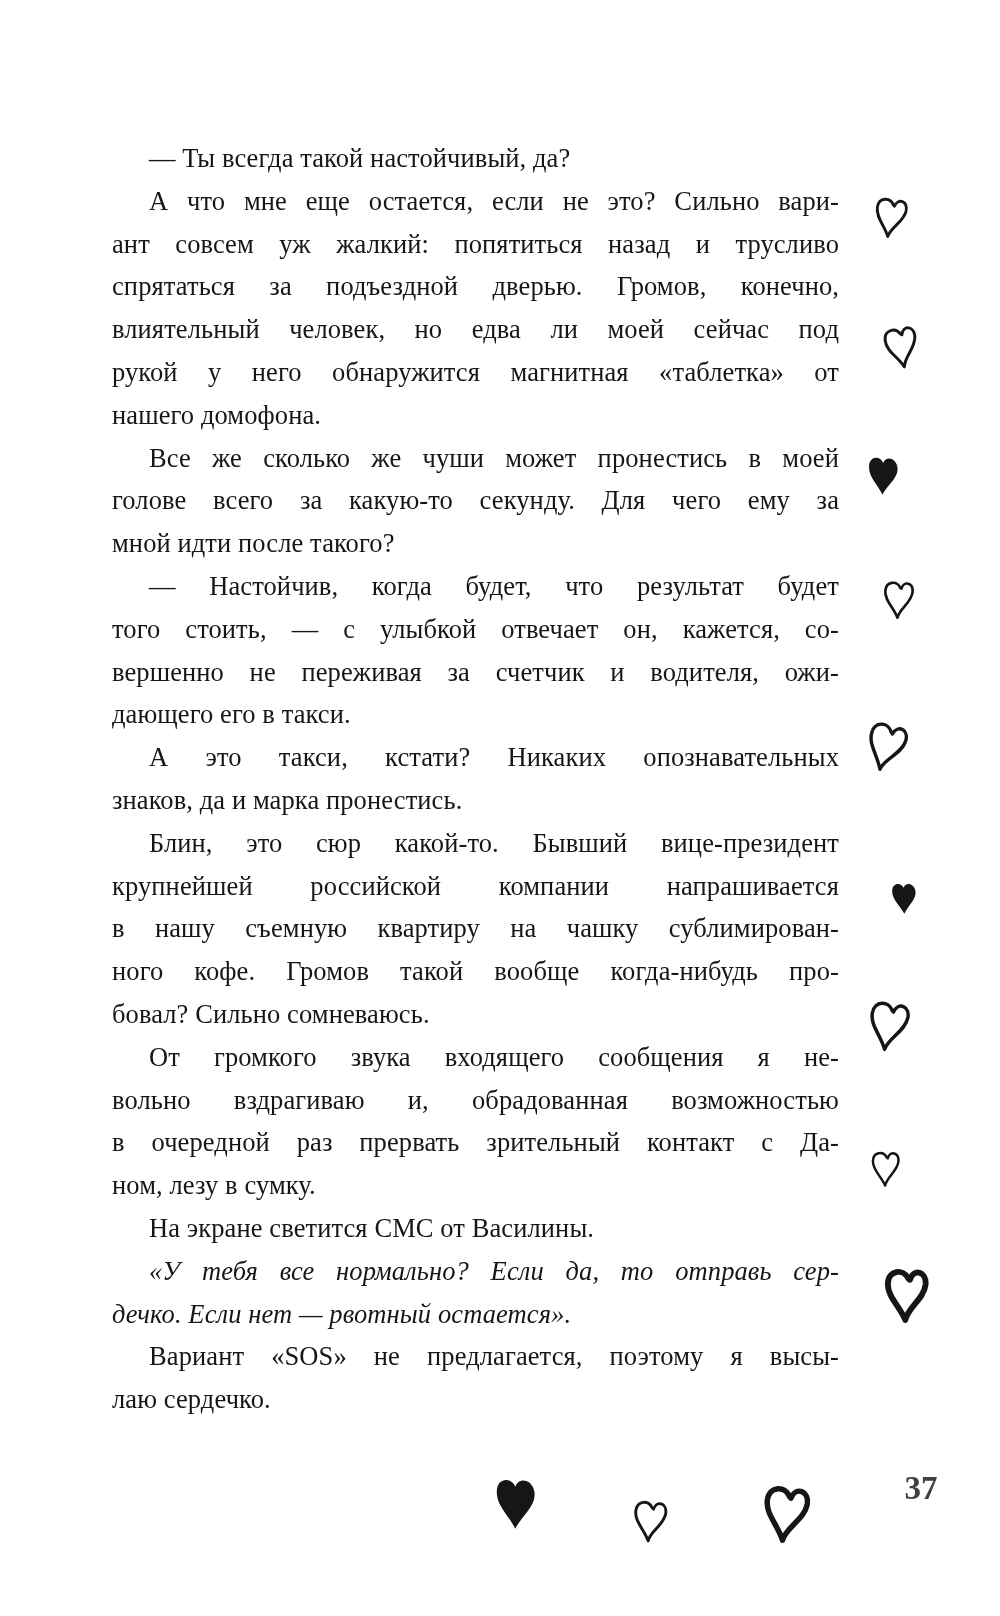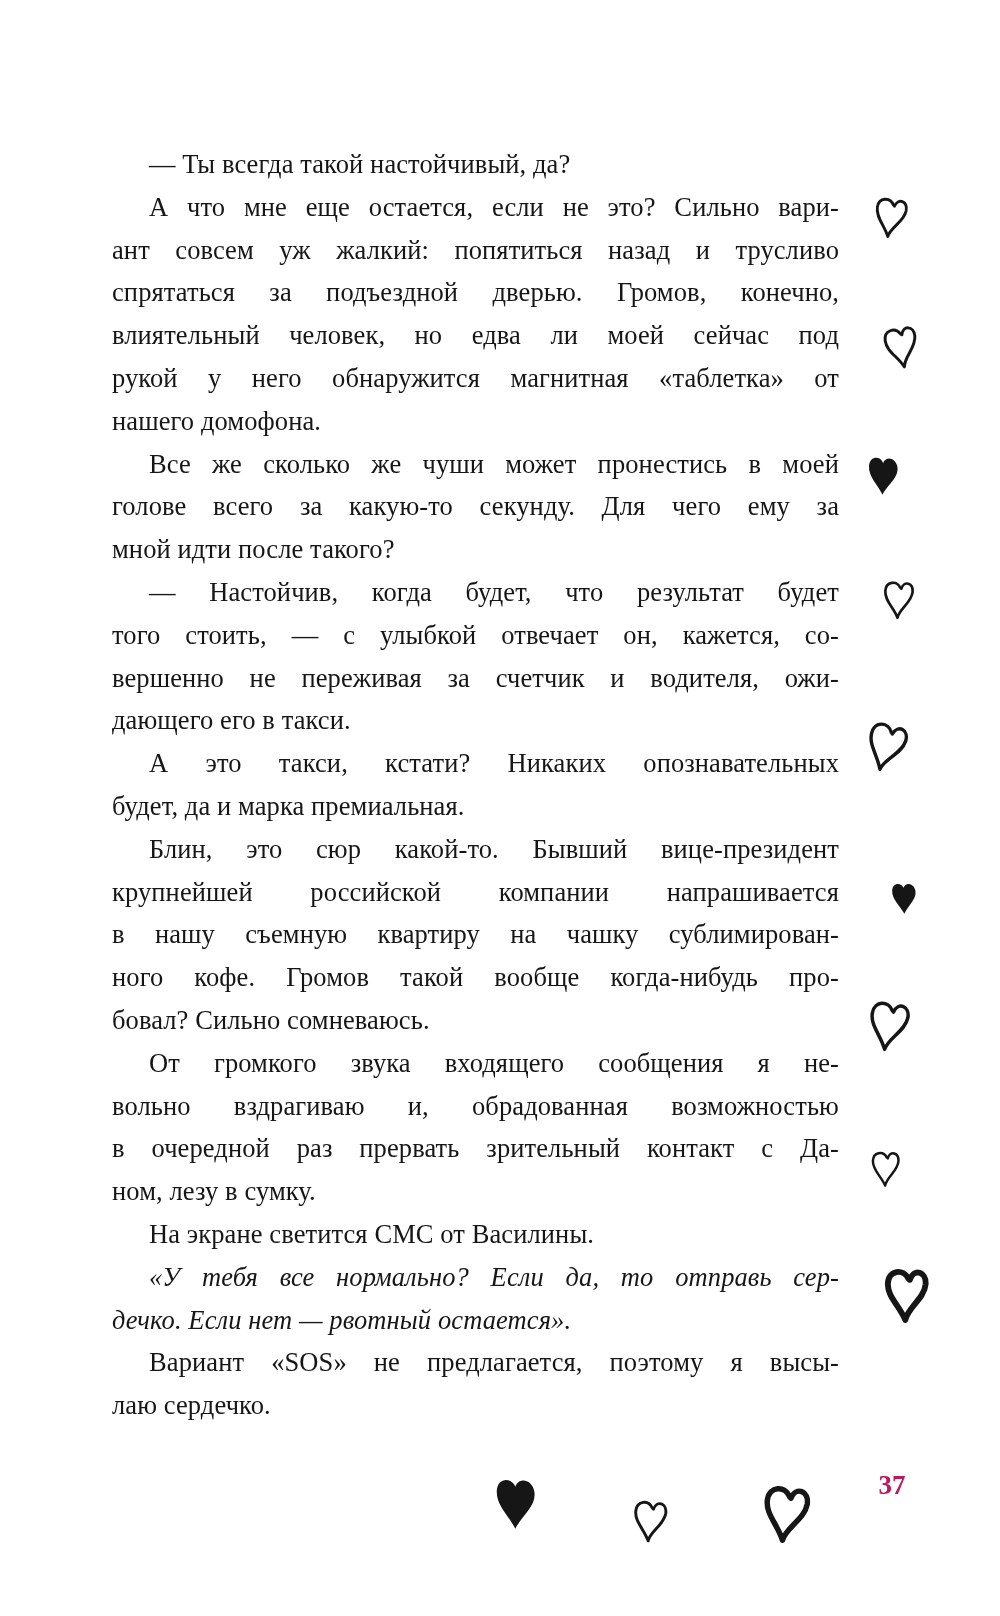--- a/index.html
+++ b/index.html
@@ -9,21 +9,21 @@
     font-family: "Liberation Serif", "DejaVu Serif", serif;
   }
   .page {
     position: relative;
     width: 1000px; height: 1616px;
     background: #ffffff;
     overflow: hidden;
   }
   .text-block {
     position: absolute;
-    left: 112px; top: 143px; width: 727px;
+    left: 112px; top: 137px; width: 727px;
     font-size: 26.5px;
     line-height: 42.8px;
     color: #161616;
     letter-spacing: 0.1px;
   }
   .para { margin: 0; }
   .para.italic { font-style: italic; }
   .line {
     text-align: justify;
     text-align-last: justify;
@@ -32,24 +32,24 @@
   }
   .line.first { text-indent: 37px; }
   .line.last { text-align-last: left; }
   .hearts-layer { position: absolute; left: 0; top: 0; width: 100%; height: 100%; }
   .heart {
     position: absolute;
     display: block;
   }
   .page-number {
     position: absolute;
-    left: 868px; top: 1470px; width: 48px;
-    font-size: 27px;
+    left: 897px; top: 1470px; width: 48px;
+    font-size: 33px;
     font-weight: bold;
-    color: #be185d;
+    color: #404040;
     text-align: center;
   }
 </style>
 </head>
 <body>
 
 <div class="page">
   <div class="text-block">
       <div class="para">
         <div class="line first last">— Ты всегда такой настойчивый, да?</div>
@@ -68,21 +68,21 @@
         <div class="line last">мной идти после такого?</div>
       </div>
       <div class="para">
         <div class="line first">— Настойчив, когда будет, что результат будет</div>
         <div class="line">того стоить, — с улыбкой отвечает он, кажется, со-</div>
         <div class="line">вершенно не переживая за счетчик и водителя, ожи-</div>
         <div class="line last">дающего его в такси.</div>
       </div>
       <div class="para">
         <div class="line first">А это такси, кстати? Никаких опознавательных</div>
-        <div class="line last">будет, да и марка премиальная.</div>
+        <div class="line last">знаков, да и марка пронестись.</div>
       </div>
       <div class="para">
         <div class="line first">Блин, это сюр какой-то. Бывший вице-президент</div>
         <div class="line">крупнейшей российской компании напрашивается</div>
         <div class="line">в нашу съемную квартиру на чашку сублимирован-</div>
         <div class="line">ного кофе. Громов такой вообще когда-нибудь про-</div>
         <div class="line last">бовал? Сильно сомневаюсь.</div>
       </div>
       <div class="para">
         <div class="line first">От громкого звука входящего сообщения я не-</div>

